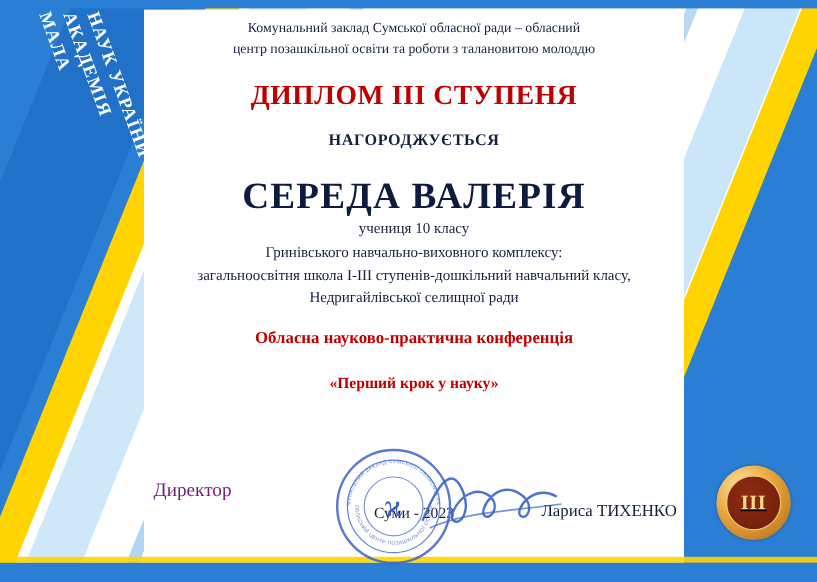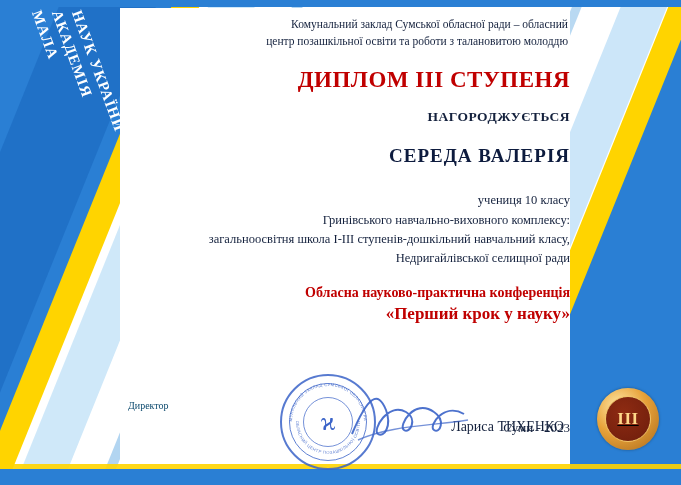--- a/index.html
+++ b/index.html
@@ -182,21 +182,21 @@
   .vt2 { left: 66px; top: 2px;  transform: rotate(70deg); }
   .vt3 { left: 86px; top: 2px;  transform: rotate(70deg); }
 
   
   .content {
     position: absolute;
     left: 120px;
     top: 0;
     width: 450px;
     height: 416px;
-    text-align: right;
+    text-align: center;
     border-radius: 29px;
   }
   .org {
     margin-top: 16px;
     font-size: 11.5px;
     color: #14213d;
     line-height: 1.45;
     font-family: "Liberation Serif", serif;
     padding: 0 2px;
   }
@@ -209,62 +209,62 @@
   }
   .awarded {
     margin-top: 16px;
     font-size: 13.5px;
     font-weight: bold;
     color: #14213d;
     letter-spacing: .5px;
   }
   .name {
     margin-top: 20px;
-    font-size: 19px;
+    font-size: 31px;
     font-weight: bold;
     color: #0d1b3e;
     letter-spacing: 1px;
   }
   .details {
-    margin-top: 24px;
     font-size: 12.5px;
     color: #14213d;
     line-height: 1.55;
   }
   .section {
     margin-top: 16px;
     font-size: 13px;
     font-weight: bold;
     color: #14213d;
   }
   .conference {
     margin-top: 14px;
     font-size: 14px;
     font-weight: bold;
     color: #c00000;
     line-height: 1.4;
   }
   .conference .sub {
-    font-size: 17px;
+    font-size: 13px;
+    margin-top: 18px;
   }
 
   
   .sign-row {
     position: absolute;
     left: 0;
     top: 386px;
     width: 450px;
     height: 50px;
   }
   .director {
     position: absolute;
     left: 8px;
     top: 14px;
-    font-size: 10px;
-    color: #0c4a6e;
+    font-size: 16px;
+    color: #701a75;
     font-weight: normal;
   }
   .signer {
     position: absolute;
     right: 6px;
     top: 14px;
     font-size: 14px;
     color: #14213d;
     margin-top: 19px;
   }

